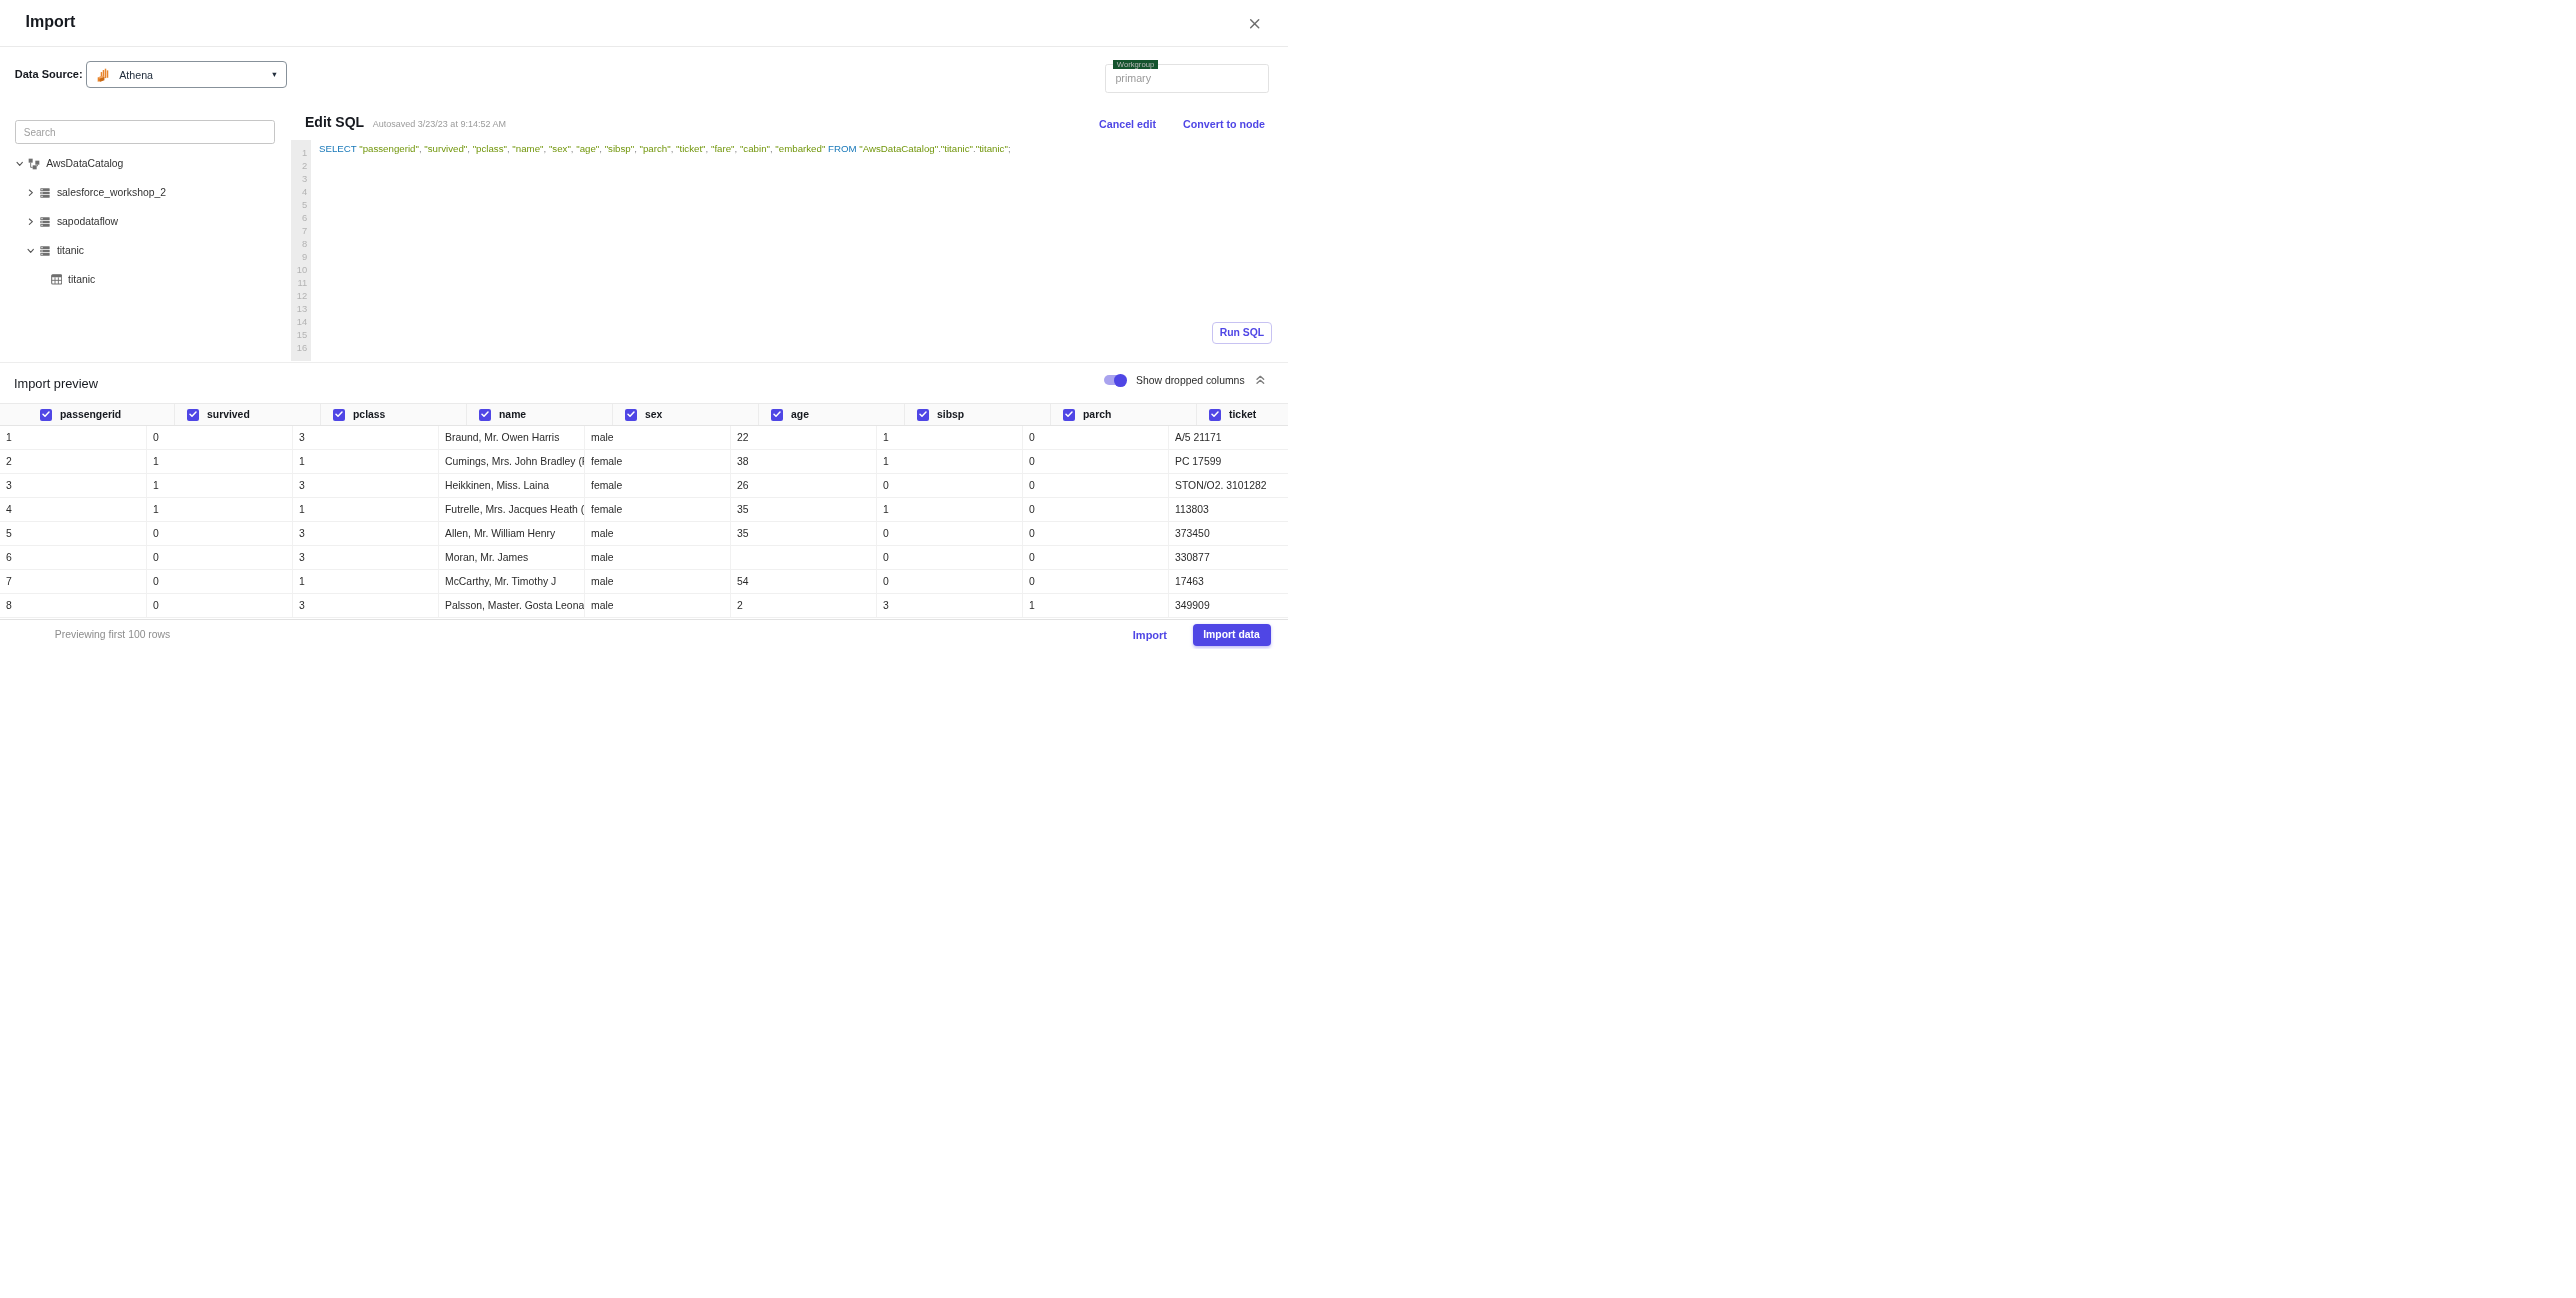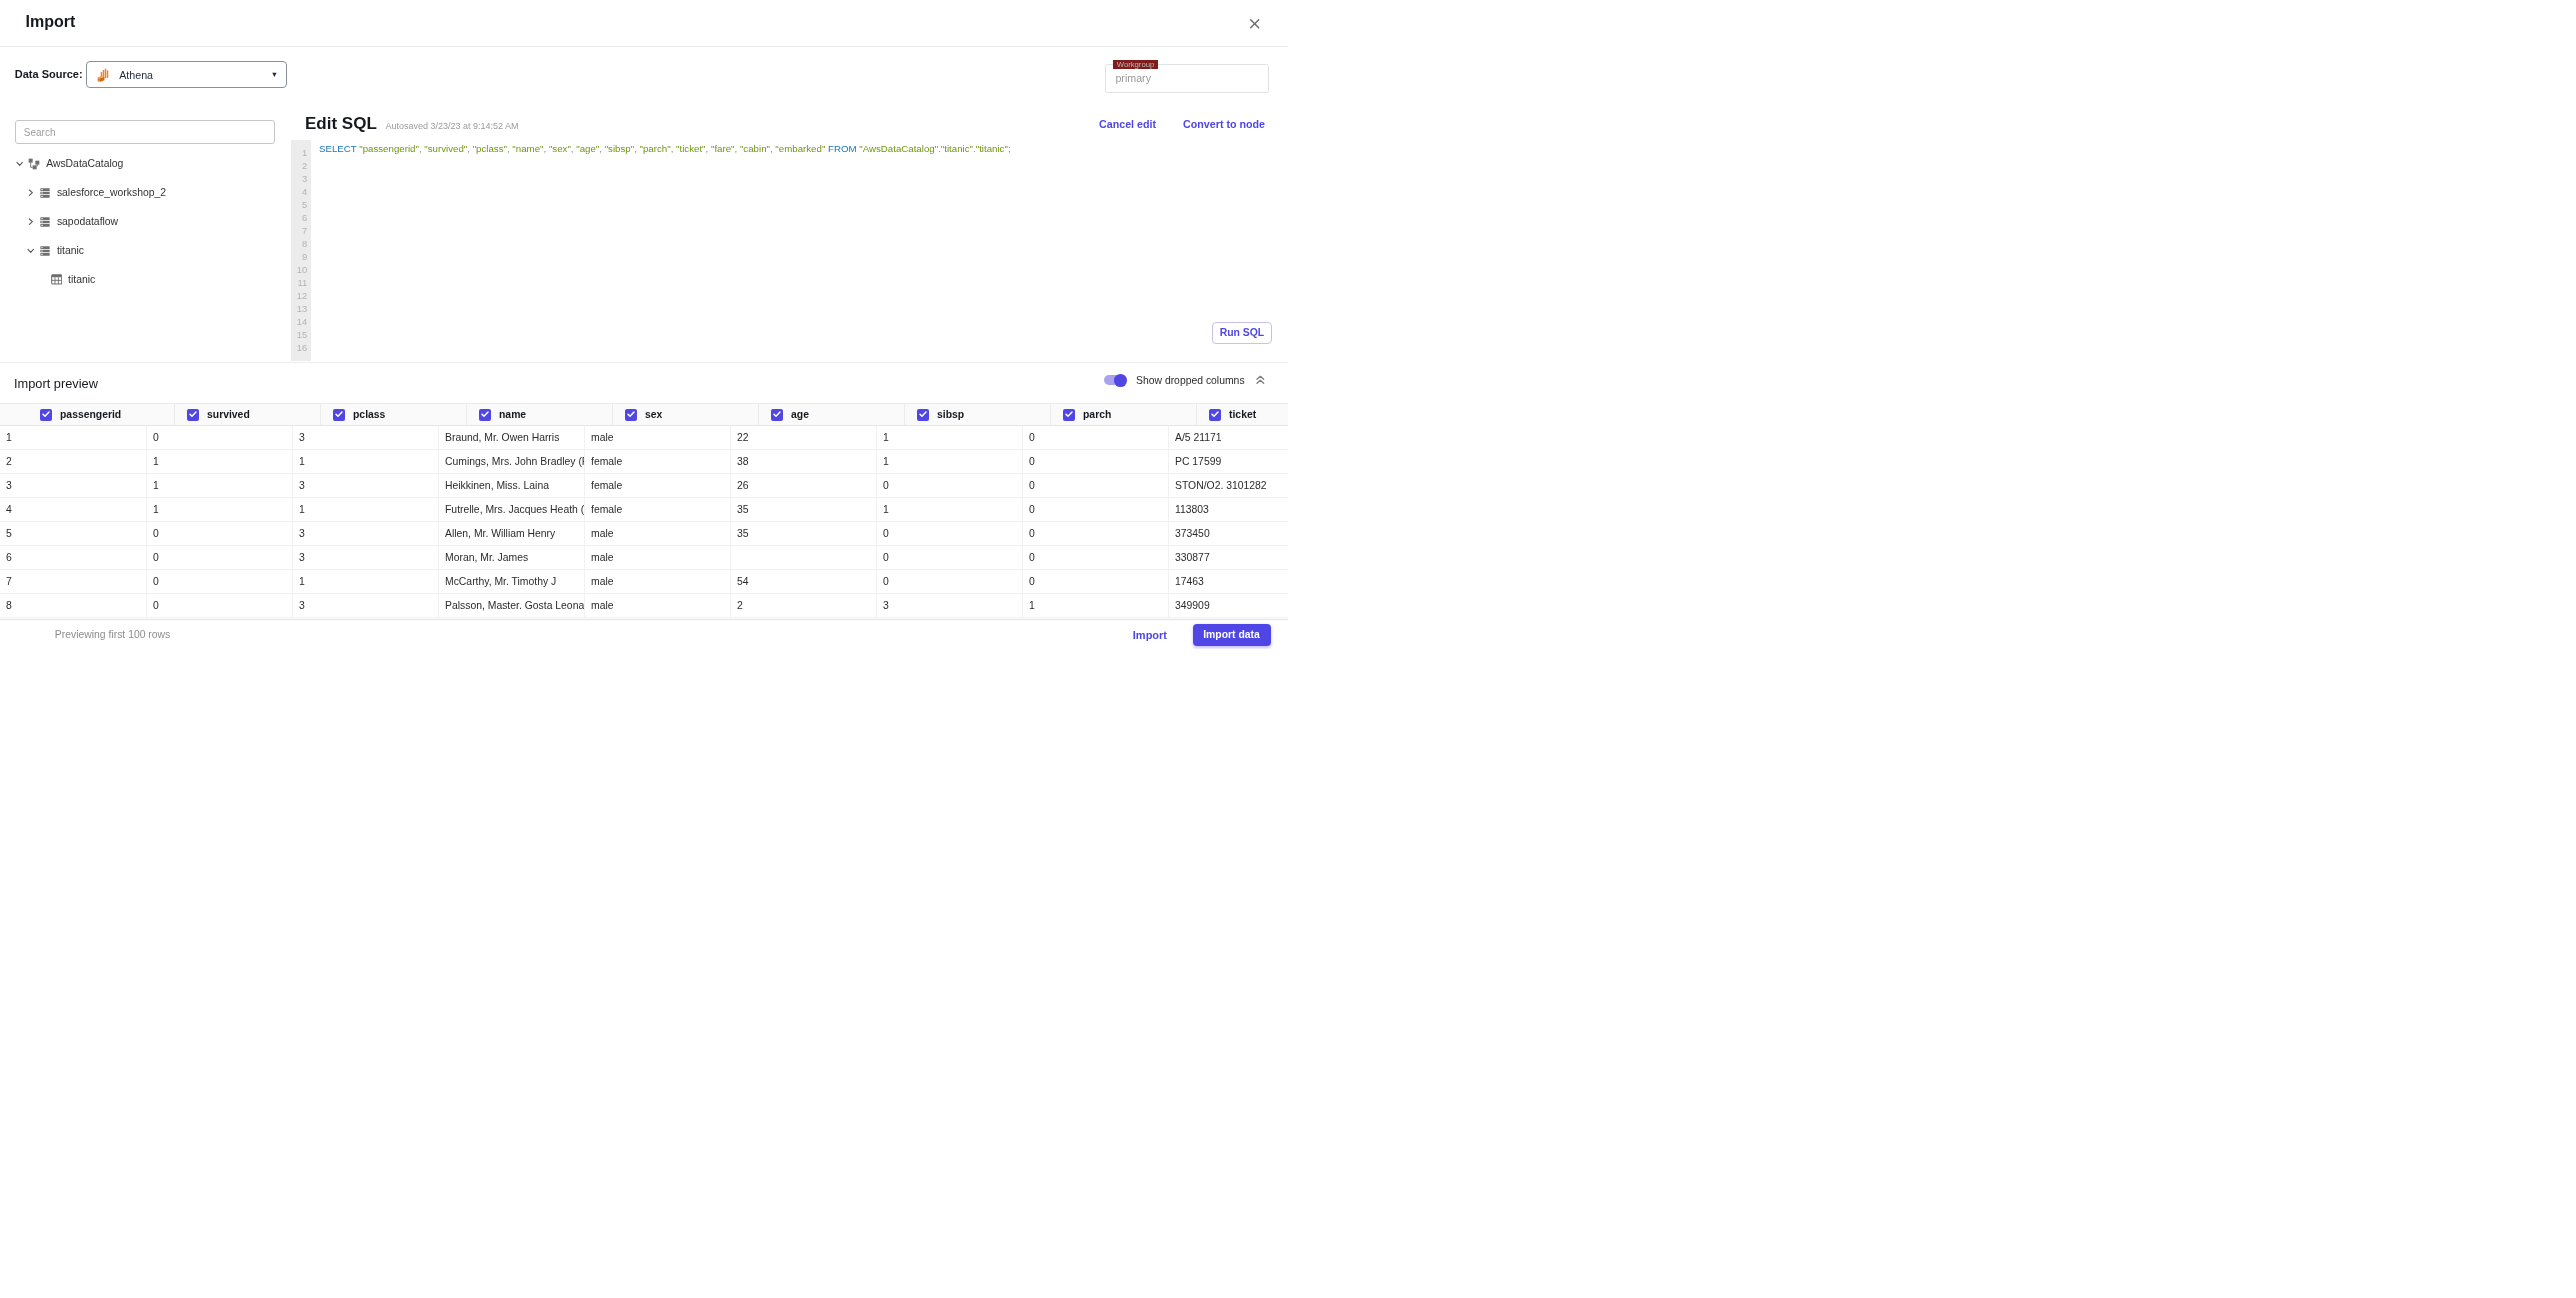--- a/index.html
+++ b/index.html
@@ -16,36 +16,36 @@
   
   .ds-label { position:absolute; left:14.8px; top:68px; font-size:11px; font-weight:bold; color:#16191f; }
   .ds-select { position:absolute; left:86px; top:61px; width:201px; height:27px;
                border:0.7px solid #87919a; border-radius:4px; background:#fff;
                display:flex; align-items:center; padding:0 8px; cursor:pointer; }
   .ds-select .athena { width:17.5px; height:17.5px; flex:none; }
   .ds-select .ds-value { margin-left:6.7px; font-size:10.7px; color:#232f3e; flex:1; }
   .ds-caret { font-size:7.4px; color:#232f3e; flex:none; }
   .wg { position:absolute; left:1105px; top:64px; width:164px; height:29px;
         border:0.7px solid #e2e2e2; border-radius:2.7px; background:#fff; }
-  .wg-label { position:absolute; left:7.4px; top:-5.4px; background:#7f1d1d; padding:0 3.4px;
+  .wg-label { position:absolute; left:7.4px; top:-5.4px; background:#14532d; padding:0 3.4px;
               font-size:7.7px; color:#b9b9b9; }
   .wg-value { position:absolute; left:9.4px; top:7.4px; font-size:10.7px; color:#9a9a9a; }
   
   .search { position:absolute; left:14.8px; top:120px; width:260px; height:24px;
             border:0.7px solid #c6c6c6; border-radius:2.7px; padding:0 8px; font-size:10px;
             color:#333; font-family:"Liberation Sans",sans-serif; outline:none; }
   .search::placeholder { color:#9e9e9e; }
   .tree { position:absolute; left:0; top:149px; width:291px; }
   .tnode { height:29px; display:flex; align-items:center; cursor:pointer; }
   .tnode .chev { width:10.7px; flex:none; display:flex; align-items:center; justify-content:center; }
   .tnode .ticon { margin-left:2.7px; flex:none; display:flex; align-items:center; }
   .tnode .tlabel { margin-left:6px; font-size:10.4px; color:#333; white-space:nowrap; }
   
   .ed-head { position:absolute; left:305px; top:114px; display:flex; align-items:baseline; gap:8.7px; }
-  .ed-title { font-size:17px; font-weight:bold; color:#16191f; }
+  .ed-title { font-size:14px; font-weight:bold; color:#16191f; }
   .ed-autosave { font-size:9px; color:#9b9b9b;text-align:right; }
   .ed-links { position:absolute; right:23px; top:118px; display:flex; gap:27px; }
   .ed-link { font-size:10.7px; font-weight:bold; color:#4f46e5; cursor:pointer; }
   .gutter { position:absolute; left:291px; top:140px; width:19.5px; height:221px;
             background:#ececec; padding:6px 3.4px 0 0; }
   .gutter div { font-size:9.4px; color:#b3b3b3; text-align:right; line-height:13px; }
   .code { position:absolute; left:319px; top:142px; right:2.7px; font-size:9.7px;
           line-height:13px; white-space:nowrap; overflow:hidden; }
   .tk-kw { color:#1878b9; }
   .tk-str { color:#71960b; }

